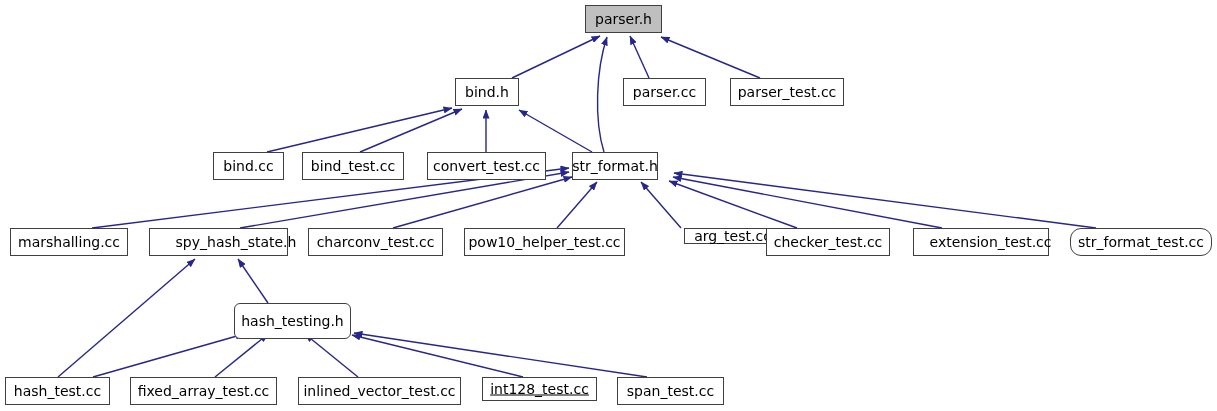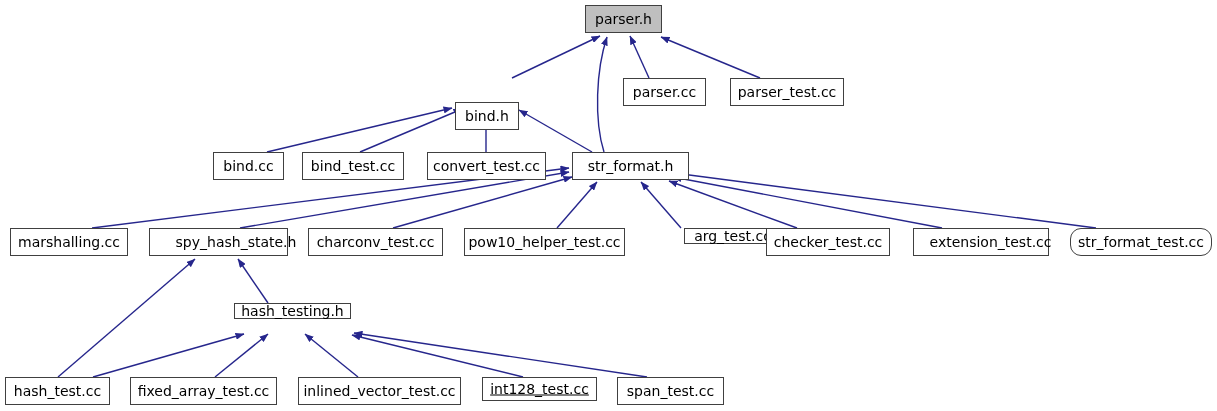--- a/index.html
+++ b/index.html
@@ -80,39 +80,39 @@
         <path d="M 215,377 L 268,334" fill="none" stroke="#26268c" stroke-width="1.4" marker-end="url(#arrowhead)"></path>
         <path d="M 358,377 L 305,334" fill="none" stroke="#26268c" stroke-width="1.4" marker-end="url(#arrowhead)"></path>
         <path d="M 523,377 L 352,335" fill="none" stroke="#26268c" stroke-width="1.4" marker-end="url(#arrowhead)"></path>
         <path d="M 647,377 L 354,333" fill="none" stroke="#26268c" stroke-width="1.4" marker-end="url(#arrowhead)"></path>
       </g>
   </svg>
   <div id="nodes">
       <div class="node highlight" style="left: 585px; top: 5px; width: 77px; height: 28px;">
         <span class="node-label">parser.h</span>
       </div>
-      <div class="node" style="left: 455px; top: 78px; width: 64px; height: 28px; margin-top: 24px;">
+      <div class="node" style="left: 455px; top: 78px; width: 64px; height: 28px;">
         <span class="node-label">bind.h</span>
       </div>
       <div class="node" style="left: 623px; top: 78px; width: 83px; height: 28px;">
         <span class="node-label">parser.cc</span>
       </div>
       <div class="node" style="left: 730px; top: 78px; width: 114px; height: 28px;">
         <span class="node-label">parser_test.cc</span>
       </div>
       <div class="node" style="left: 213px; top: 152px; width: 71px; height: 28px;">
         <span class="node-label">bind.cc</span>
       </div>
       <div class="node" style="left: 302px; top: 152px; width: 102px; height: 28px; text-align: center;">
         <span class="node-label">bind_test.cc</span>
       </div>
       <div class="node" style="left: 427px; top: 152px; width: 119px; height: 28px;">
         <span class="node-label">convert_test.cc</span>
       </div>
-      <div class="node" style="left: 572px; top: 152px; width: 117px; height: 28px;">
+      <div class="node" style="left: 572px; top: 152px; width: 86px; height: 28px;">
         <span class="node-label">str_format.h</span>
       </div>
       <div class="node" style="left: 10px; top: 228px; width: 118px; height: 28px;">
         <span class="node-label">marshalling.cc</span>
       </div>
       <div class="node" style="left: 149px; top: 228px; width: 139px; height: 28px; padding-left: 35px;">
         <span class="node-label">spy_hash_state.h</span>
       </div>
       <div class="node" style="left: 308px; top: 228px; width: 135px; height: 28px;">
         <span class="node-label">charconv_test.cc</span>
@@ -125,21 +125,21 @@
       </div>
       <div class="node" style="left: 766px; top: 228px; width: 124px; height: 28px;">
         <span class="node-label">checker_test.cc</span>
       </div>
       <div class="node" style="left: 913px; top: 228px; width: 136px; height: 28px; padding-left: 19px;">
         <span class="node-label">extension_test.cc</span>
       </div>
       <div class="node" style="left: 1070px; top: 228px; width: 142px; height: 28px; border-radius: 11px;">
         <span class="node-label">str_format_test.cc</span>
       </div>
-      <div class="node" style="left: 234px; top: 303px; width: 117px; height: 16px;">
+      <div class="node" style="left: 234px; top: 303px; width: 117px; height: 36px; border-radius: 6px;">
         <span class="node-label">hash_testing.h</span>
       </div>
       <div class="node" style="left: 5px; top: 377px; width: 105px; height: 28px;">
         <span class="node-label">hash_test.cc</span>
       </div>
       <div class="node" style="left: 130px; top: 377px; width: 147px; height: 28px;">
         <span class="node-label">fixed_array_test.cc</span>
       </div>
       <div class="node" style="left: 298px; top: 377px; width: 163px; height: 28px;">
         <span class="node-label">inlined_vector_test.cc</span>

